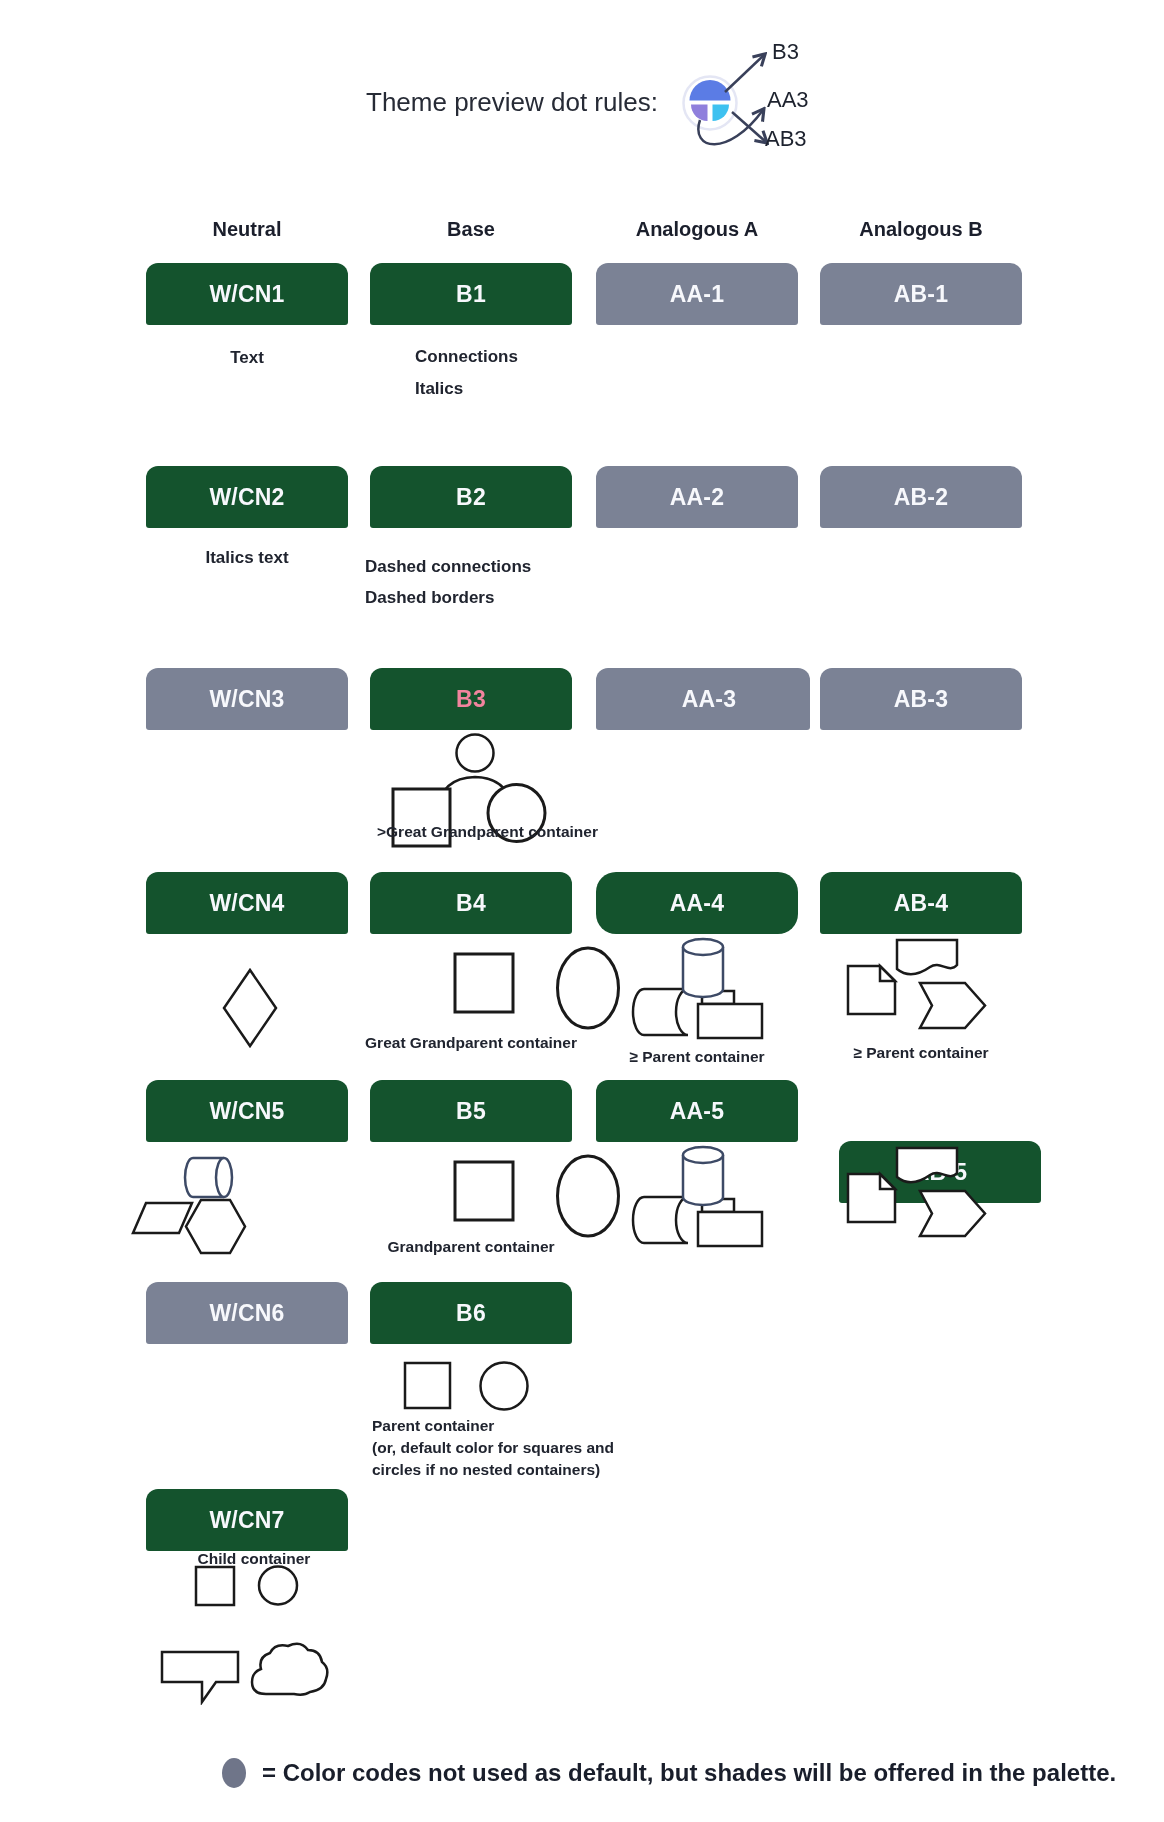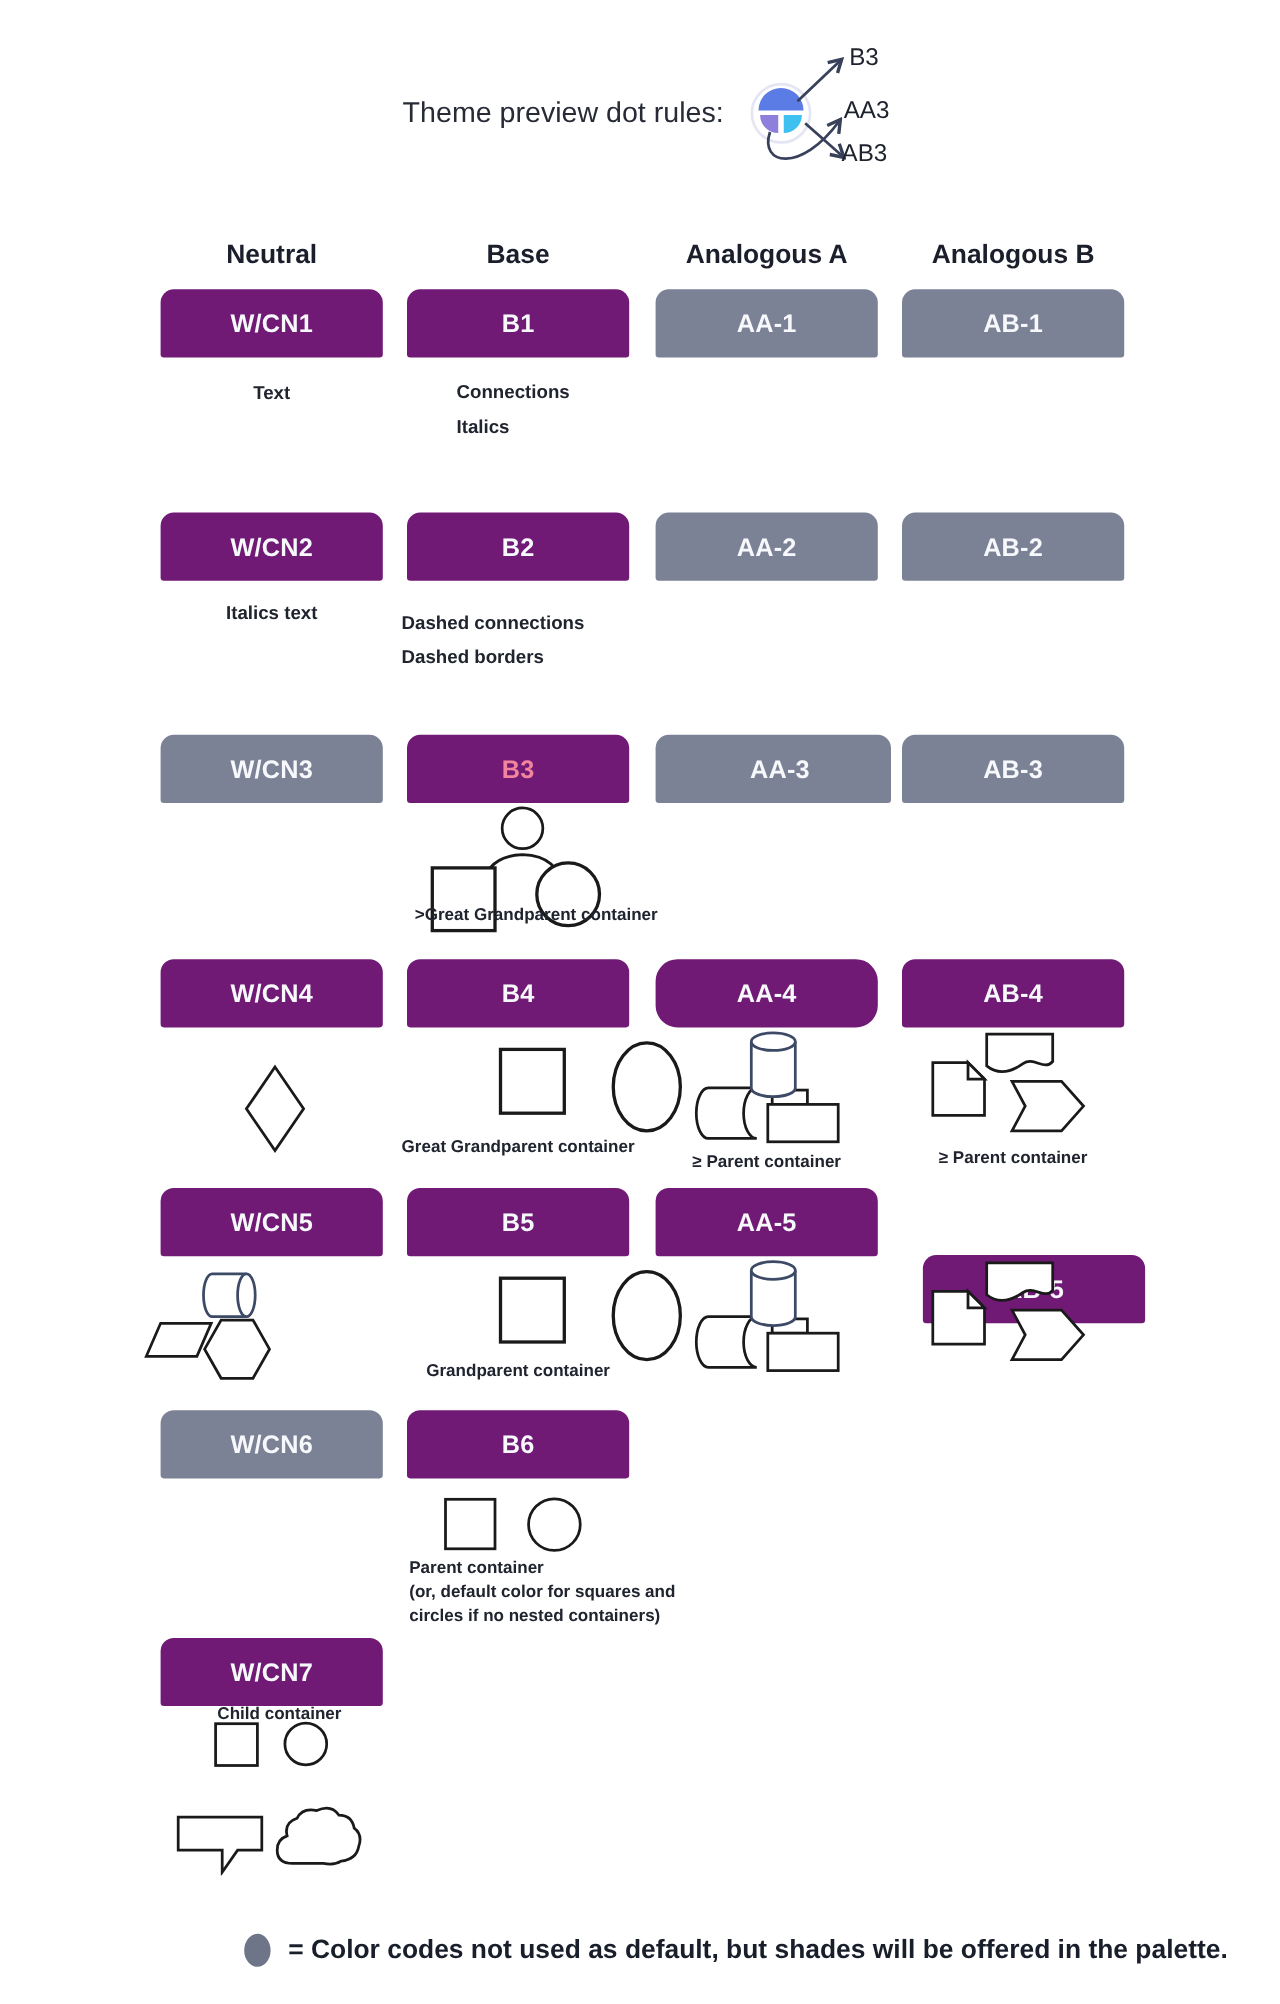--- a/index.html
+++ b/index.html
@@ -3,27 +3,27 @@
 <meta charset="utf-8">
 <style>
   html,body{margin:0;padding:0;background:#ffffff;}
   #stage{
     position:relative; width:1164px; height:1822px; background:#ffffff;
     font-family:"Liberation Sans","DejaVu Sans",sans-serif; overflow:hidden;
   }
   .abs{position:absolute;}
   .page-title{font-size:26px; font-weight:400; color:#272B36; white-space:nowrap;}
   .dot-label{font-size:22px; font-weight:400; color:#1D222E; white-space:nowrap;}
-  .col-header{width:202px; text-align:center; font-size:24px; font-weight:700; color:#1B1F2C;}
+  .col-header{width:202px; text-align:center; font-size:20px; font-weight:700; color:#1B1F2C;}
   .swatch{
     width:202px; height:62px; border-radius:12px 12px 3px 3px;
     display:flex; align-items:center; justify-content:center;
     font-size:23px; font-weight:700; color:#F7F8FC; letter-spacing:0.2px;
   }
-  .swatch.dark{background:#701a75;}
+  .swatch.dark{background:#14532d;}
   .swatch.gray{background:#7B8295;}
   .swatch.pink-text{color:#F2849E;}
   .caption{font-weight:700; color:#20242F; white-space:pre;}
   .cap-big{font-size:17px; line-height:31px;}
   .cap-small{font-size:15.5px; line-height:22px;}
   .center{text-align:center;}
   .legend-text{font-size:24px; font-weight:700; color:#191E2B; white-space:nowrap;}
   .legend-dot{width:24px; height:30px; border-radius:50%; background:#6F7589;}
   svg{display:block;}
 </style>

